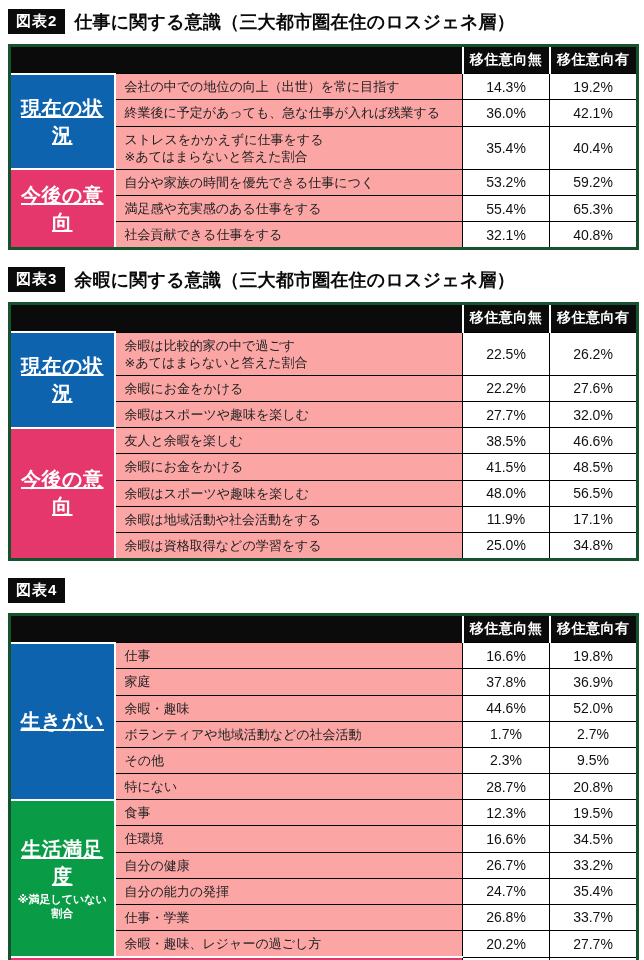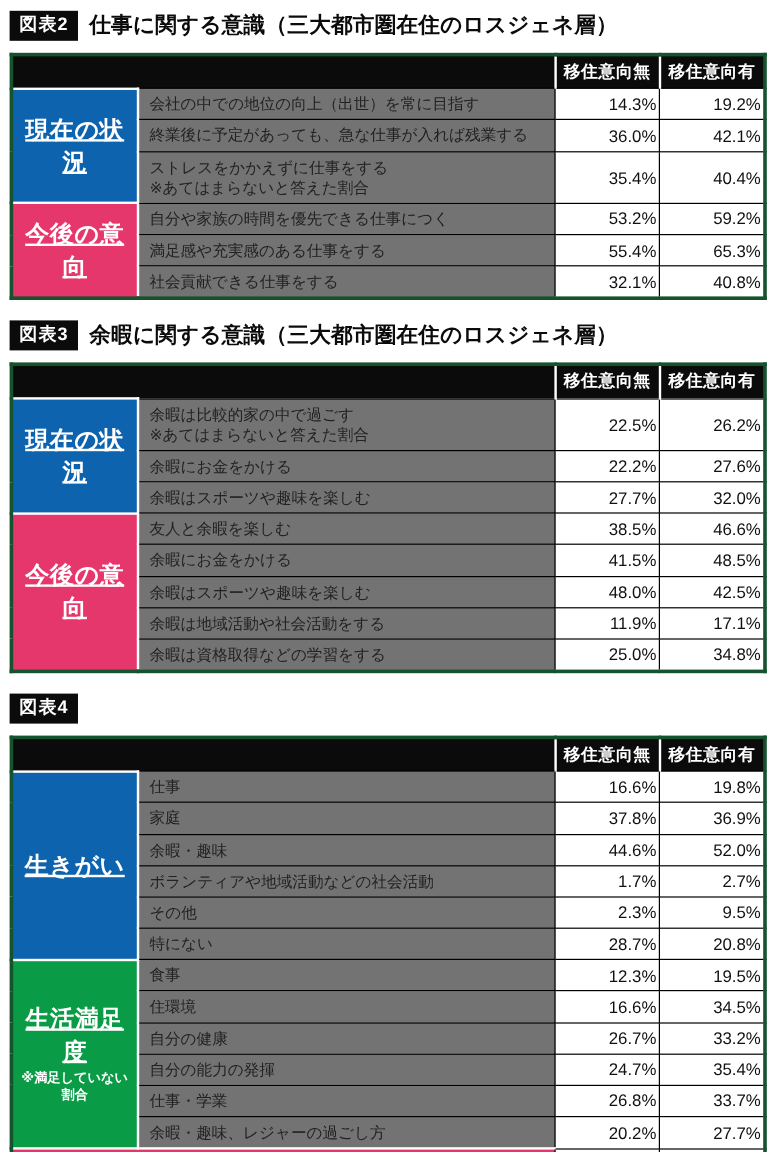--- a/index.html
+++ b/index.html
@@ -4,21 +4,21 @@
 <style>
   html,body{margin:0;padding:0;}
   body{
     width:644px;
     background:#ffffff;
     font-family:"Liberation Sans","DejaVu Sans",sans-serif;
     box-sizing:border-box;
     padding:7px 8px 6px 8px;
   }
   .section{margin-bottom:17px;}
-  .titlebar{display:flex;align-items:flex-start;gap:9px;margin:2px 0 10px 0;}
+  .titlebar{display:flex;align-items:flex-end;gap:9px;margin:2px 0 10px 0;}
   .badge{
     background:#0b0b0b;color:#fff;font-weight:bold;font-size:15px;
     padding:3px 8px;line-height:1.25;letter-spacing:1px;flex:0 0 auto;
   }
   .ttl{font-weight:bold;font-size:18px;color:#0b0b0b;letter-spacing:.2px;}
   table.figure{
     border-collapse:collapse;border:3px solid #14532d;
     width:628px;table-layout:fixed;
   }
   th.corner{background:#0b0b0b;border:1px solid #000;height:24px;}
@@ -28,26 +28,26 @@
     letter-spacing:.5px;
   }
   td{vertical-align:middle;}
   td.cat{
     border:2px solid #fff;color:#fff;text-align:center;font-weight:bold;
     padding:2px;
   }
   .cat-label{font-size:20px;letter-spacing:.5px;text-decoration:underline;}
   .cat-note{font-size:11px;line-height:1.3;margin-top:2px;}
   td.item{
-    background:#737373;border:1px solid #000;font-size:13px;color:#222;
+    background:#fca5a5;border:1px solid #000;font-size:13px;color:#222;
     padding:4px 9px;line-height:1.32;
   }
   .item-line{white-space:nowrap;}
   td.val{
-    background:#ffffff;border:1px solid #000;text-align:right;
+    background:#ffffff;border:1px solid #000;text-align:center;
     font-size:14px;color:#111;padding:4px 2px;
   }
   td.foot{
     border:2px solid #fff;border-right:1px solid #000;color:#fff;
     padding:4px 10px;white-space:nowrap;
   }
 </style>
 </head>
 <body>
 
@@ -184,21 +184,21 @@
             <div class="item-line">余暇にお金をかける</div>
           </td>
           <td class="val">41.5%</td>
           <td class="val">48.5%</td>
         </tr>
         <tr>
           <td class="item">
             <div class="item-line">余暇はスポーツや趣味を楽しむ</div>
           </td>
           <td class="val">48.0%</td>
-          <td class="val">42.5%</td>
+          <td class="val">56.5%</td>
         </tr>
         <tr>
           <td class="item">
             <div class="item-line">余暇は地域活動や社会活動をする</div>
           </td>
           <td class="val">11.9%</td>
           <td class="val">17.1%</td>
         </tr>
         <tr>
           <td class="item">

